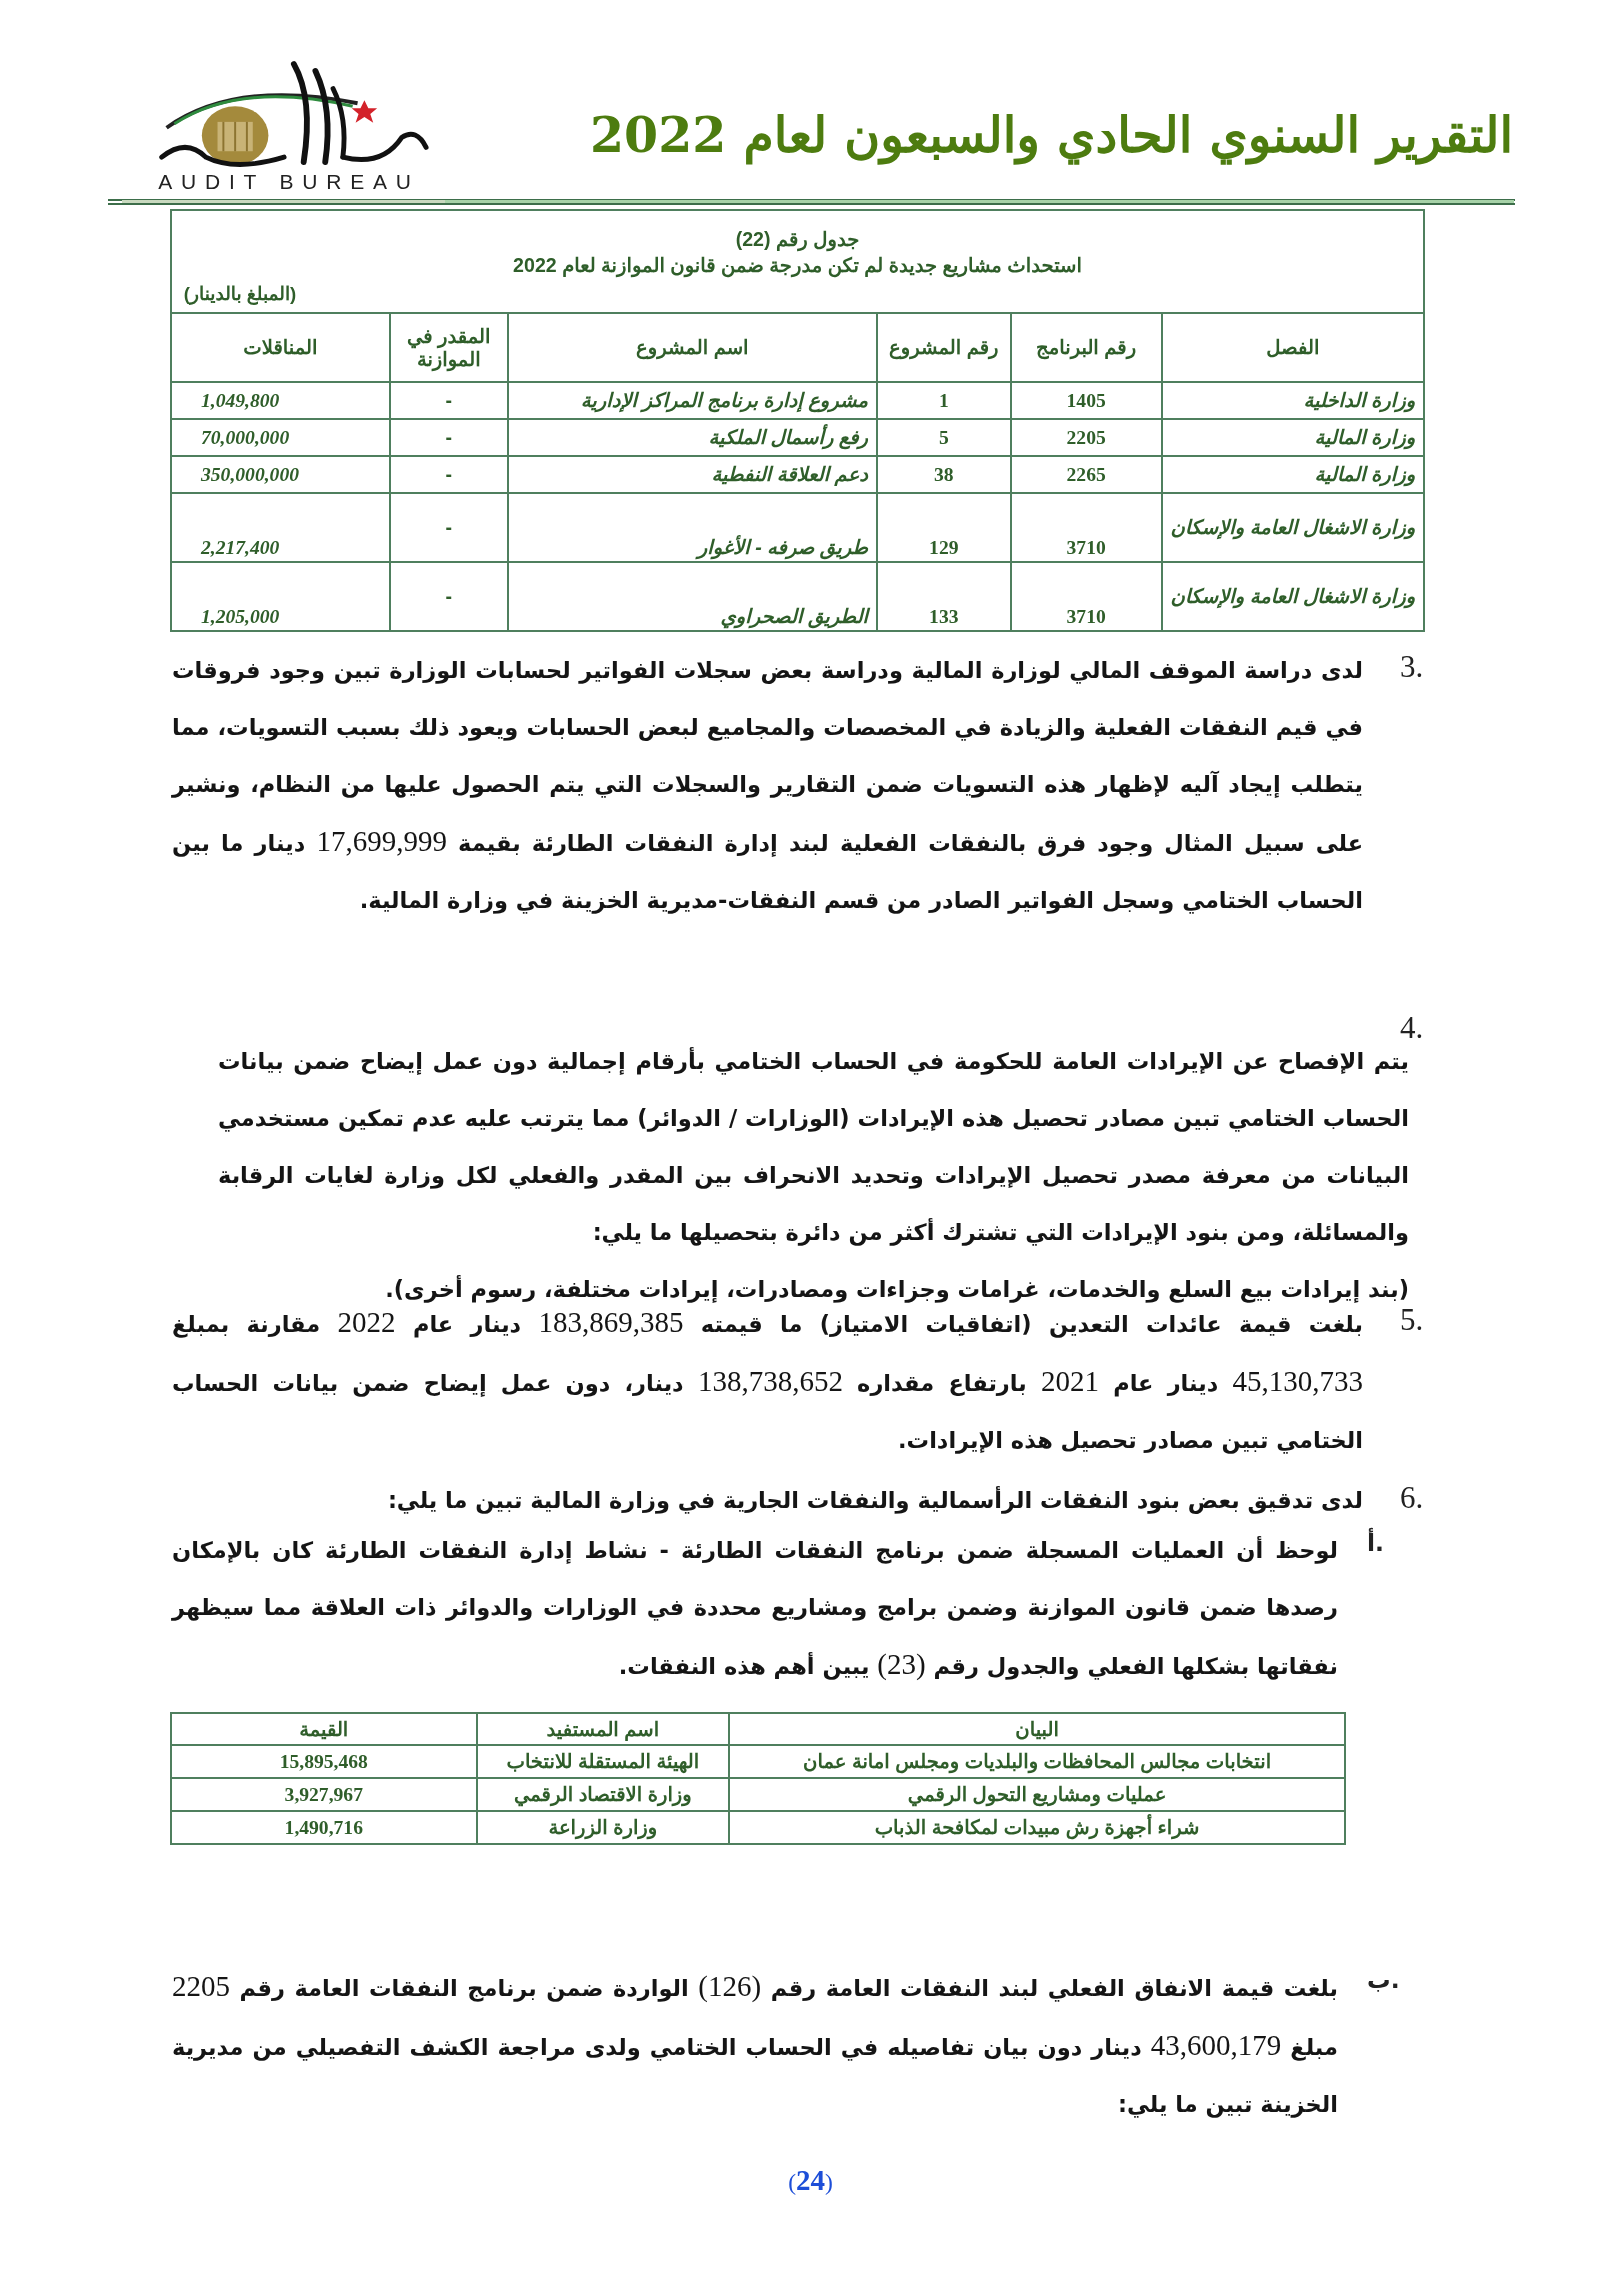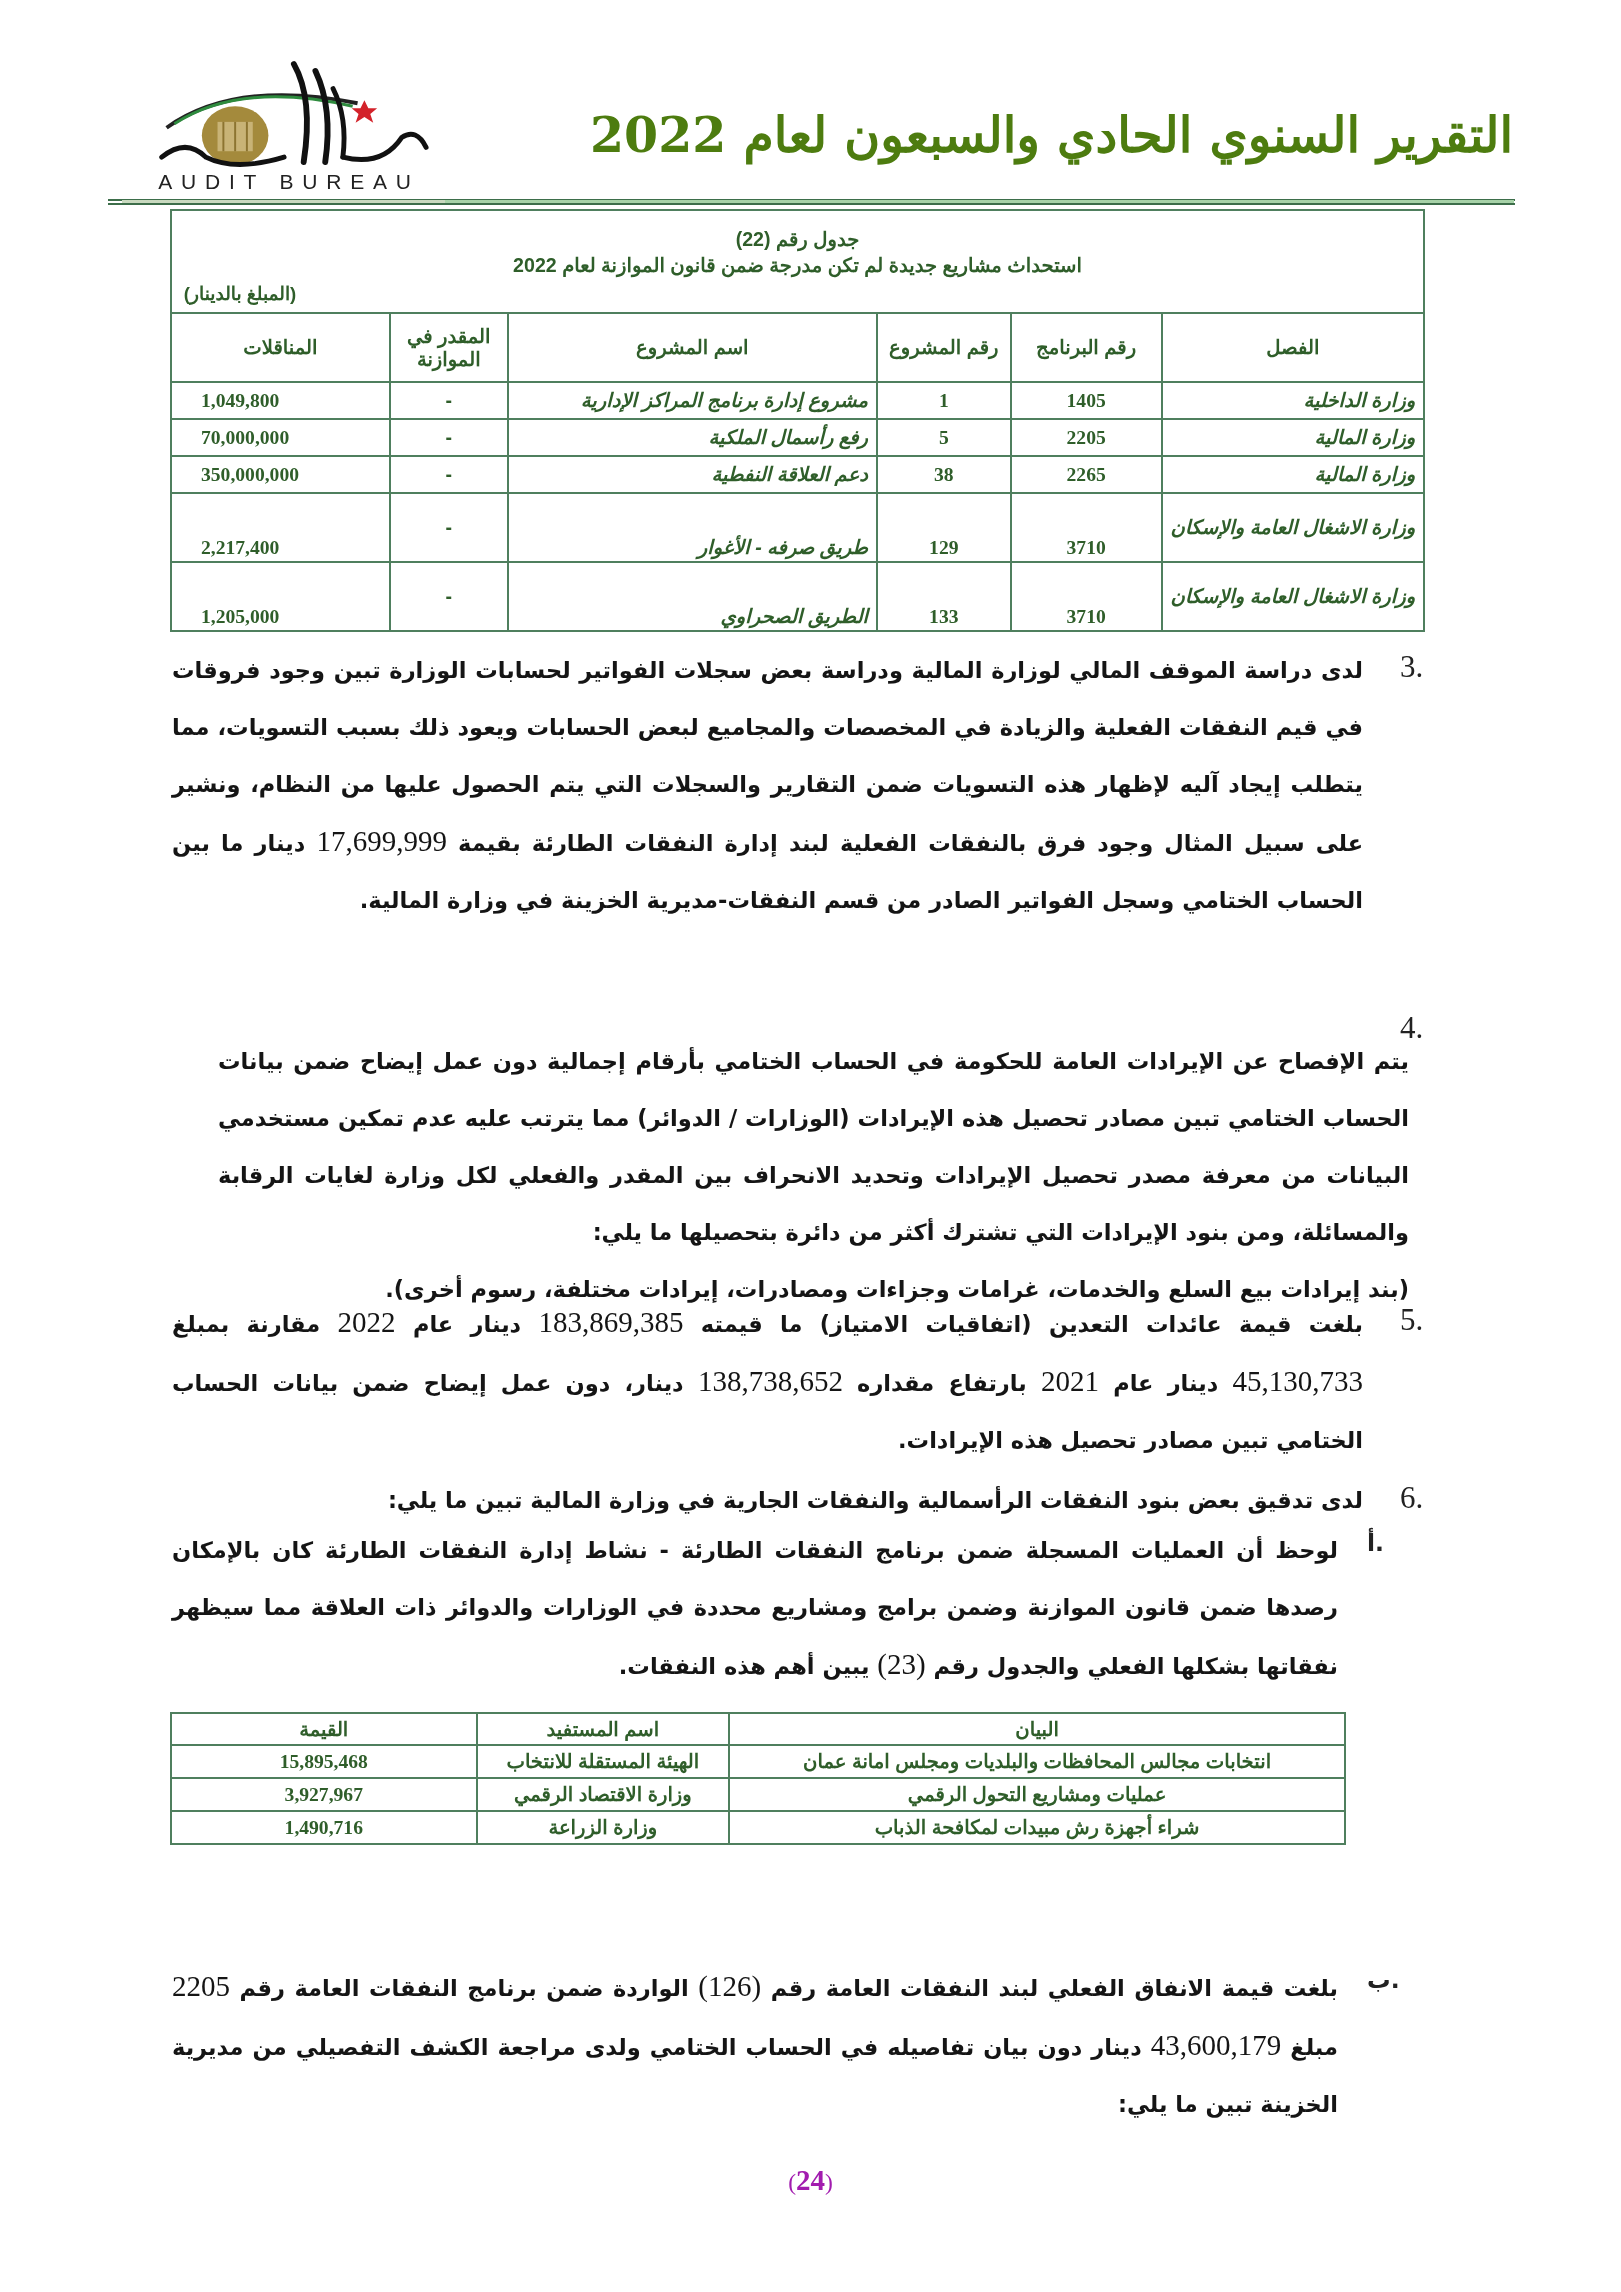--- a/index.html
+++ b/index.html
@@ -51,41 +51,41 @@
       border: 2px solid #4f7f5e; padding: 0 7.8px; vertical-align: middle;
       font-size: 19.6px;
     }
     .t22 { left: 170px; top: 209px; width: 1255px; }
     .t23 { left: 170px; top: 1712px; width: 1176px; }
     .caption-cell { position: relative; text-align: center; font-size: 19.6px; line-height: 25.5px; }
     .caption-cell .unit {
       position: absolute; left: 11.8px; bottom: 5.9px; font-size: 18.6px;
     }
     .num { text-align: center; font-family: "Liberation Serif", serif; font-size: 21.6px; }
-    .amt { text-align: left; font-family: "Liberation Serif", serif; font-size: 21.6px; padding-left: 29px !important; }
+    .amt { text-align: left; font-family: "Liberation Serif", serif; font-size: 21.6px; padding-left: 29px !important; font-style: italic; }
     .ctr { text-align: center; }
     .rgt { text-align: right; font-style: italic; }
     .bottom { vertical-align: bottom !important; padding-bottom: 2px !important; }
 
     
     .para {
       position: absolute; direction: rtl; text-align: justify;
       font-family: "DejaVu Sans", sans-serif; font-weight: bold;
       font-size: 22.5px; line-height: 57px; color: #151515;
     }
     .para .n { font-family: "Liberation Serif", serif; font-weight: normal; font-size: 29px; }
     .marker {
       position: absolute; font-family: "Liberation Serif", serif; font-size: 31px; color: #222;
     }
     .sub-marker {
       position: absolute; font-family: "DejaVu Sans", sans-serif; font-weight: bold; font-size: 23.5px; color: #222;
     }
     .page-num {
       position: absolute; left: 0; width: 1621px; top: 2164px; text-align: center;
-      font-family: "Liberation Serif", serif; font-weight: bold; color: #a21caf; font-size: 29px;
+      font-family: "Liberation Serif", serif; font-weight: bold; color: #1d4ed8; font-size: 29px;
     }
     .page-num .paren { font-weight: normal; font-size: 23.5px; }
   </style>
 </head>
 <body>
 
 <div class="logo">
   <svg class="calli" viewBox="0 0 290 115">
 
     <path d="M20 70 Q 90 20 215 45" stroke="#222" stroke-width="4" fill="none"></path>

